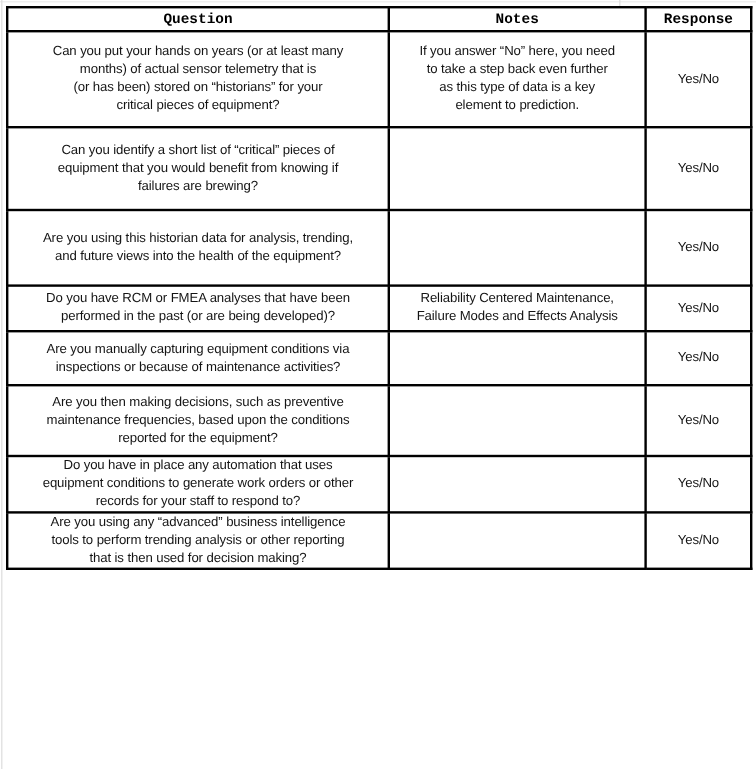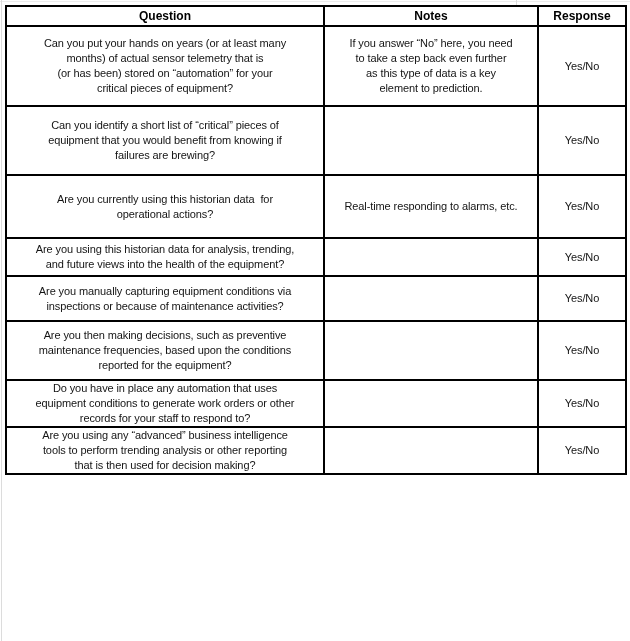--- a/index.html
+++ b/index.html
@@ -43,21 +43,21 @@
     line-height: 15px;
     letter-spacing: -0.1px;
     color: #141414;
   }
   .assessment th {
     font-size: 12px;
     font-weight: bold;
     letter-spacing: 0;
     color: #000000;
   }
-  .assessment thead tr        { height: 20px; }
+  .assessment thead tr        { height: 20px; font-family: Liberation Mono, monospace; }
   .assessment tbody tr:nth-child(1)  { height: 80px; }
   .assessment tbody tr:nth-child(2)  { height: 69px; }
   .assessment tbody tr:nth-child(3)  { height: 63px; }
   .assessment tbody tr:nth-child(4)  { height: 38px; }
   .assessment tbody tr:nth-child(5)  { height: 45px; margin-left: 24px; }
   .assessment tbody tr:nth-child(6)  { height: 59px; }
   .assessment tbody tr:nth-child(7)  { height: 45px; }
   .assessment tbody tr:nth-child(8)  { height: 45px; }
   .assessment tbody tr:nth-child(9)  { height: 58px; font-style: italic; }
   .assessment tbody tr:nth-child(10) { height: 55px; padding-left: 44px; }
@@ -80,45 +80,46 @@
     <tr>
       <th>Question</th>
       <th>Notes</th>
       <th>Response</th>
     </tr>
   </thead>
   <tbody>
     <tr>
       <td>Can you put your hands on years (or at least many
 months) of actual sensor telemetry that is
-(or has been) stored on “automation” for your
+(or has been) stored on “historians” for your
 critical pieces of equipment?</td>
       <td>If you answer “No” here, you need
 to take a step back even further
 as this type of data is a key
 element to prediction.</td>
       <td>Yes/No</td>
     </tr>
     <tr>
       <td>Can you identify a short list of “critical” pieces of
 equipment that you would benefit from knowing if
 failures are brewing?</td>
       <td></td>
       <td>Yes/No</td>
     </tr>
     <tr>
-      <td>Are you currently using this historian data  for
-operational actions?</td>
-      <td>Real-time responding to alarms, etc.</td>
+      <td>Are you using this historian data for analysis, trending,
+and future views into the health of the equipment?</td>
+      <td></td>
       <td>Yes/No</td>
     </tr>
     <tr>
-      <td>Are you using this historian data for analysis, trending,
-and future views into the health of the equipment?</td>
-      <td></td>
+      <td>Do you have RCM or FMEA analyses that have been
+performed in the past (or are being developed)?</td>
+      <td>Reliability Centered Maintenance,
+Failure Modes and Effects Analysis</td>
       <td>Yes/No</td>
     </tr>
     <tr>
       <td>Are you manually capturing equipment conditions via
 inspections or because of maintenance activities?</td>
       <td></td>
       <td>Yes/No</td>
     </tr>
     <tr>
       <td>Are you then making decisions, such as preventive

